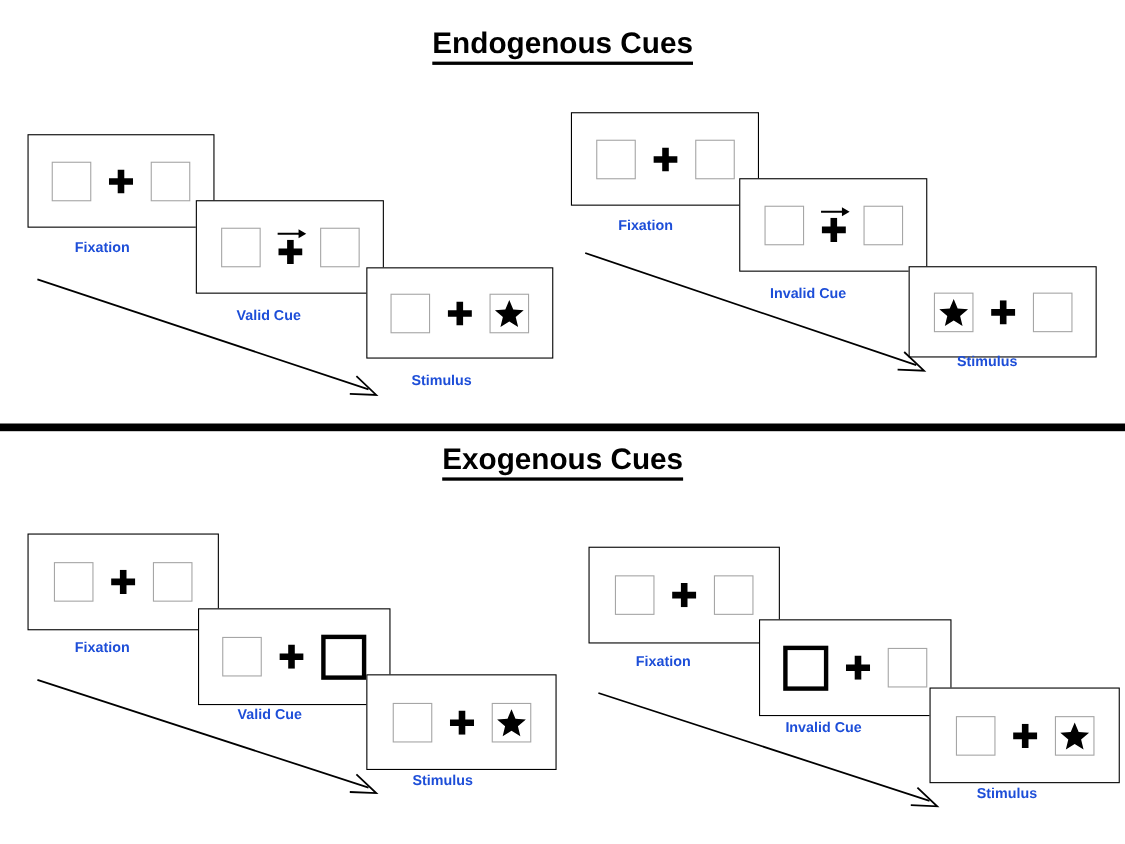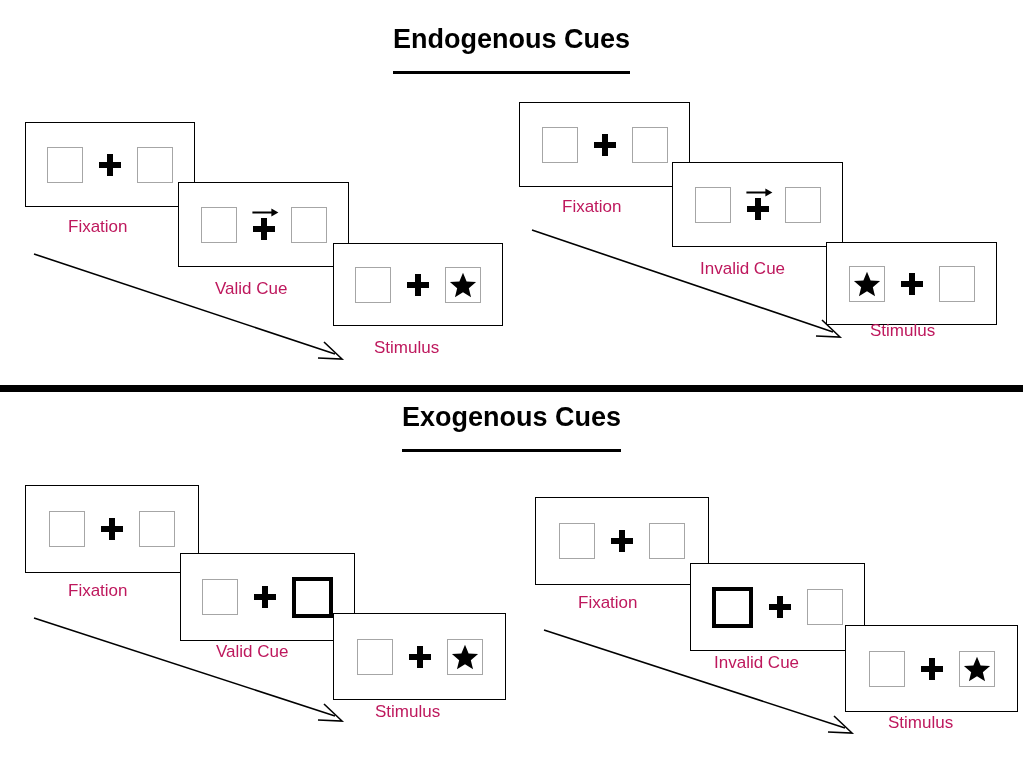--- a/index.html
+++ b/index.html
@@ -20,21 +20,21 @@
     position: absolute;
     width: 100%;
     text-align: center;
     font-weight: bold;
     font-size: 27px;
     letter-spacing: 0px;
     color: #000;
   }
   .section-title span {
     border-bottom: 3px solid #000;
-    padding-bottom: 16px;
+    padding-bottom: 1px;
     display: inline-block;
     line-height: 1.1;
   }
 
   .divider {
     position: absolute;
     left: 0;
     width: 1023px;
     height: 7px;
     background: #000;
@@ -100,24 +100,24 @@
     position: absolute;
     left: 50%;
     top: 1px;
     transform: translateX(-45%);
     width: 28px;
     height: 11px;
   }
 
   .panel-label {
     position: absolute;
-    font-weight: normal;
-    font-size: 17px;
+    font-weight: bold;
+    font-size: 13px;
     white-space: nowrap;
-    color: #be185d;
+    color: #1d4ed8;
   }
 
   .flow-arrow {
     position: absolute;
     overflow: visible;
     pointer-events: none;
   }
 </style>
 </head>
 <body>

